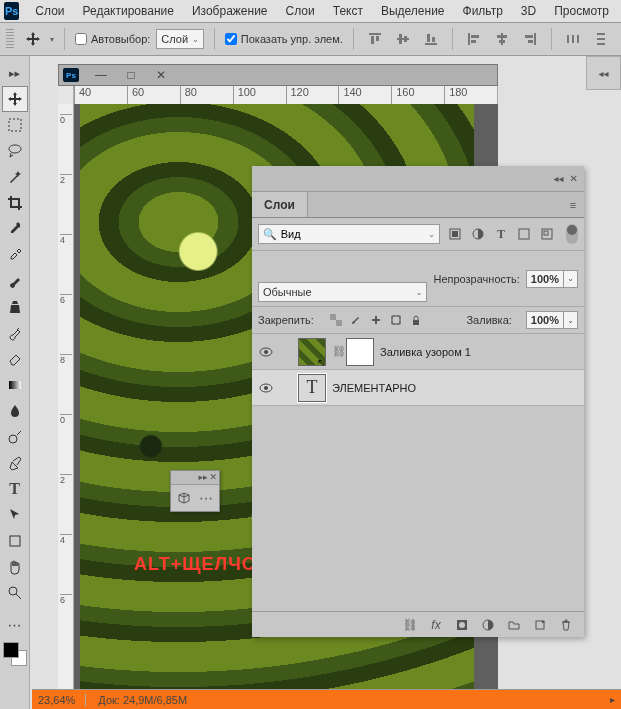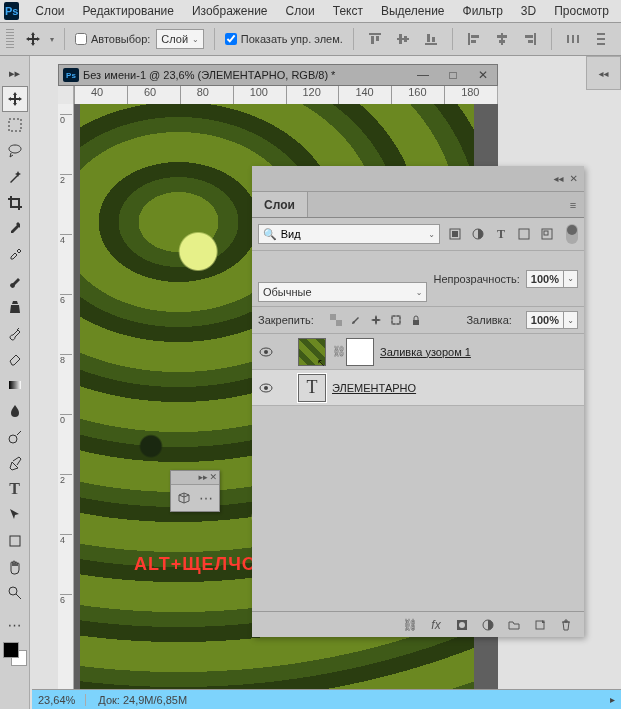--- a/index.html
+++ b/index.html
@@ -36,21 +36,21 @@
 .docwin { position:absolute; left:58px; top:64px; width:440px; height:22px; background:#b0b0b0; border:1px solid #777; display:flex; align-items:center; padding:0 4px; }
 .docwin .ps-small { width:16px; height:14px; background:#001c33; color:#3fa9f5; font-size:8px; font-weight:bold; display:flex; align-items:center; justify-content:center; border-radius:2px; margin-right:4px; }
 .doctitle { flex:1; font-size:11px; color:#222; white-space:nowrap; overflow:hidden; }
 .winbtns { display:flex; gap:10px; margin-left:8px; }
 .winbtn { width:20px; height:14px; display:flex; align-items:center; justify-content:center; color:#444; font-size:12px; }
 
 
 .rulerH { position:absolute; left:58px; top:86px; width:440px; height:18px; background:#e6e6e6; border-right:1px solid #aaa; display:flex; }
 .rulerH-corner { width:16px; height:18px; border-right:1px solid #aaa; }
 .rulerH-scale { flex:1; position:relative; background:#eee; font-size:9px; color:#555; display:flex; }
-.rtickH { flex:1; border-left:1px solid #999; padding-left:16px; }
+.rtickH { flex:1; border-left:1px solid #999; padding-left:4px; }
 .rulerV { position:absolute; left:58px; top:104px; width:16px; height:590px; background:#eee; border-right:1px solid #aaa; }
 .rtickV { position:absolute; left:2px; font-size:9px; color:#555; border-top:1px solid #999; width:12px;}
 
 .canvas { position:absolute; left:74px; top:104px; width:424px; height:590px; background:#5f5f5f; }
 .image { position:absolute; left:6px; top:0; width:394px; height:590px;
          background:
            radial-gradient(circle at 30% 25%, #e6f089 0 18px, transparent 20px),
            radial-gradient(circle at 65% 40%, #e6f089 0 14px, transparent 16px),
            radial-gradient(circle at 48% 70%, #e6f089 0 16px, transparent 18px),
            radial-gradient(circle at 78% 82%, #e6f089 0 12px, transparent 14px),
@@ -100,27 +100,27 @@
 .layer.sel { background:#d9d9d9; }
 .eye { width:16px; height:16px; display:flex; align-items:center; justify-content:center; color:#444; }
 .stackspace { width:12px; }
 .thumb { width:28px; height:28px; border:1px solid #666; background:#7fa030; position:relative; }
 .thumb.pattern { background: repeating-linear-gradient(45deg,#6b8821 0 6px,#3f5a18 6px 12px); }
 .thumb .cursor { position:absolute; left:18px; top:18px; font-size:10px; color:#000; }
 .link { width:8px; text-align:center; color:#666; }
 .mask { width:28px; height:28px; border:1px solid #666; background:#fff; }
 .thumb.text { background:#d9d9d9; display:flex; align-items:center; justify-content:center; font-family:Georgia,serif; font-size:18px; color:#333; }
 .sel-corners { outline:1px solid #fff; box-shadow: -3px -3px 0 -2px #333, 3px -3px 0 -2px #333, -3px 3px 0 -2px #333, 3px 3px 0 -2px #333; }
-.layername { flex:1; font-size:11px; color:#222;text-decoration:underline; }
+.layername { flex:1; font-size:11px; color:#222; }
 
 .panel-footer { position:absolute; left:0; right:0; bottom:0; height:26px; border-top:1px solid #999; display:flex; align-items:center; justify-content:flex-end; gap:10px; padding:0 10px; background:#c7c7c7; }
 .panel-footer .fb { width:16px; height:16px; display:flex; align-items:center; justify-content:center; color:#555; font-size:12px; }
 
 
-.statusbar { position:absolute; left:32px; bottom:0; right:0; height:20px; background:#7dd3fc; border-top:1px solid #999; display:flex; align-items:center; padding:0 6px; font-size:11px; gap:12px; color:#444; }
+.statusbar { position:absolute; left:32px; bottom:0; right:0; height:20px; background:#f97316; border-top:1px solid #999; display:flex; align-items:center; padding:0 6px; font-size:11px; gap:12px; color:#444; }
 .statusbar .seg { border-right:1px solid #aaa; padding-right:10px; }
 .stat-right { margin-left:auto; display:flex; align-items:center; gap:4px; }
 
 svg { display:block; }
 </style>
 </head>
 <body>
 
 <div class="menubar">
   <div class="ps-logo">Ps</div>
@@ -333,21 +333,20 @@
     <div class="fg"></div>
   </div>
 </div>
 
 <div class="dock">
   <span class="dock-arrow">◂◂</span>
 </div>
 
 <div class="docwin">
   <div class="ps-small">Ps</div>
-  <div class="doctitle">Без имени-1 @ 23,6% (ЭЛЕМЕНТАРНО, RGB/8) *</div>
   <div class="winbtns">
     <div class="winbtn">—</div>
     <div class="winbtn">□</div>
     <div class="winbtn">✕</div>
   </div>
 </div>
 
 <div class="rulerH">
   <div class="rulerH-corner"></div>
   <div class="rulerH-scale">

